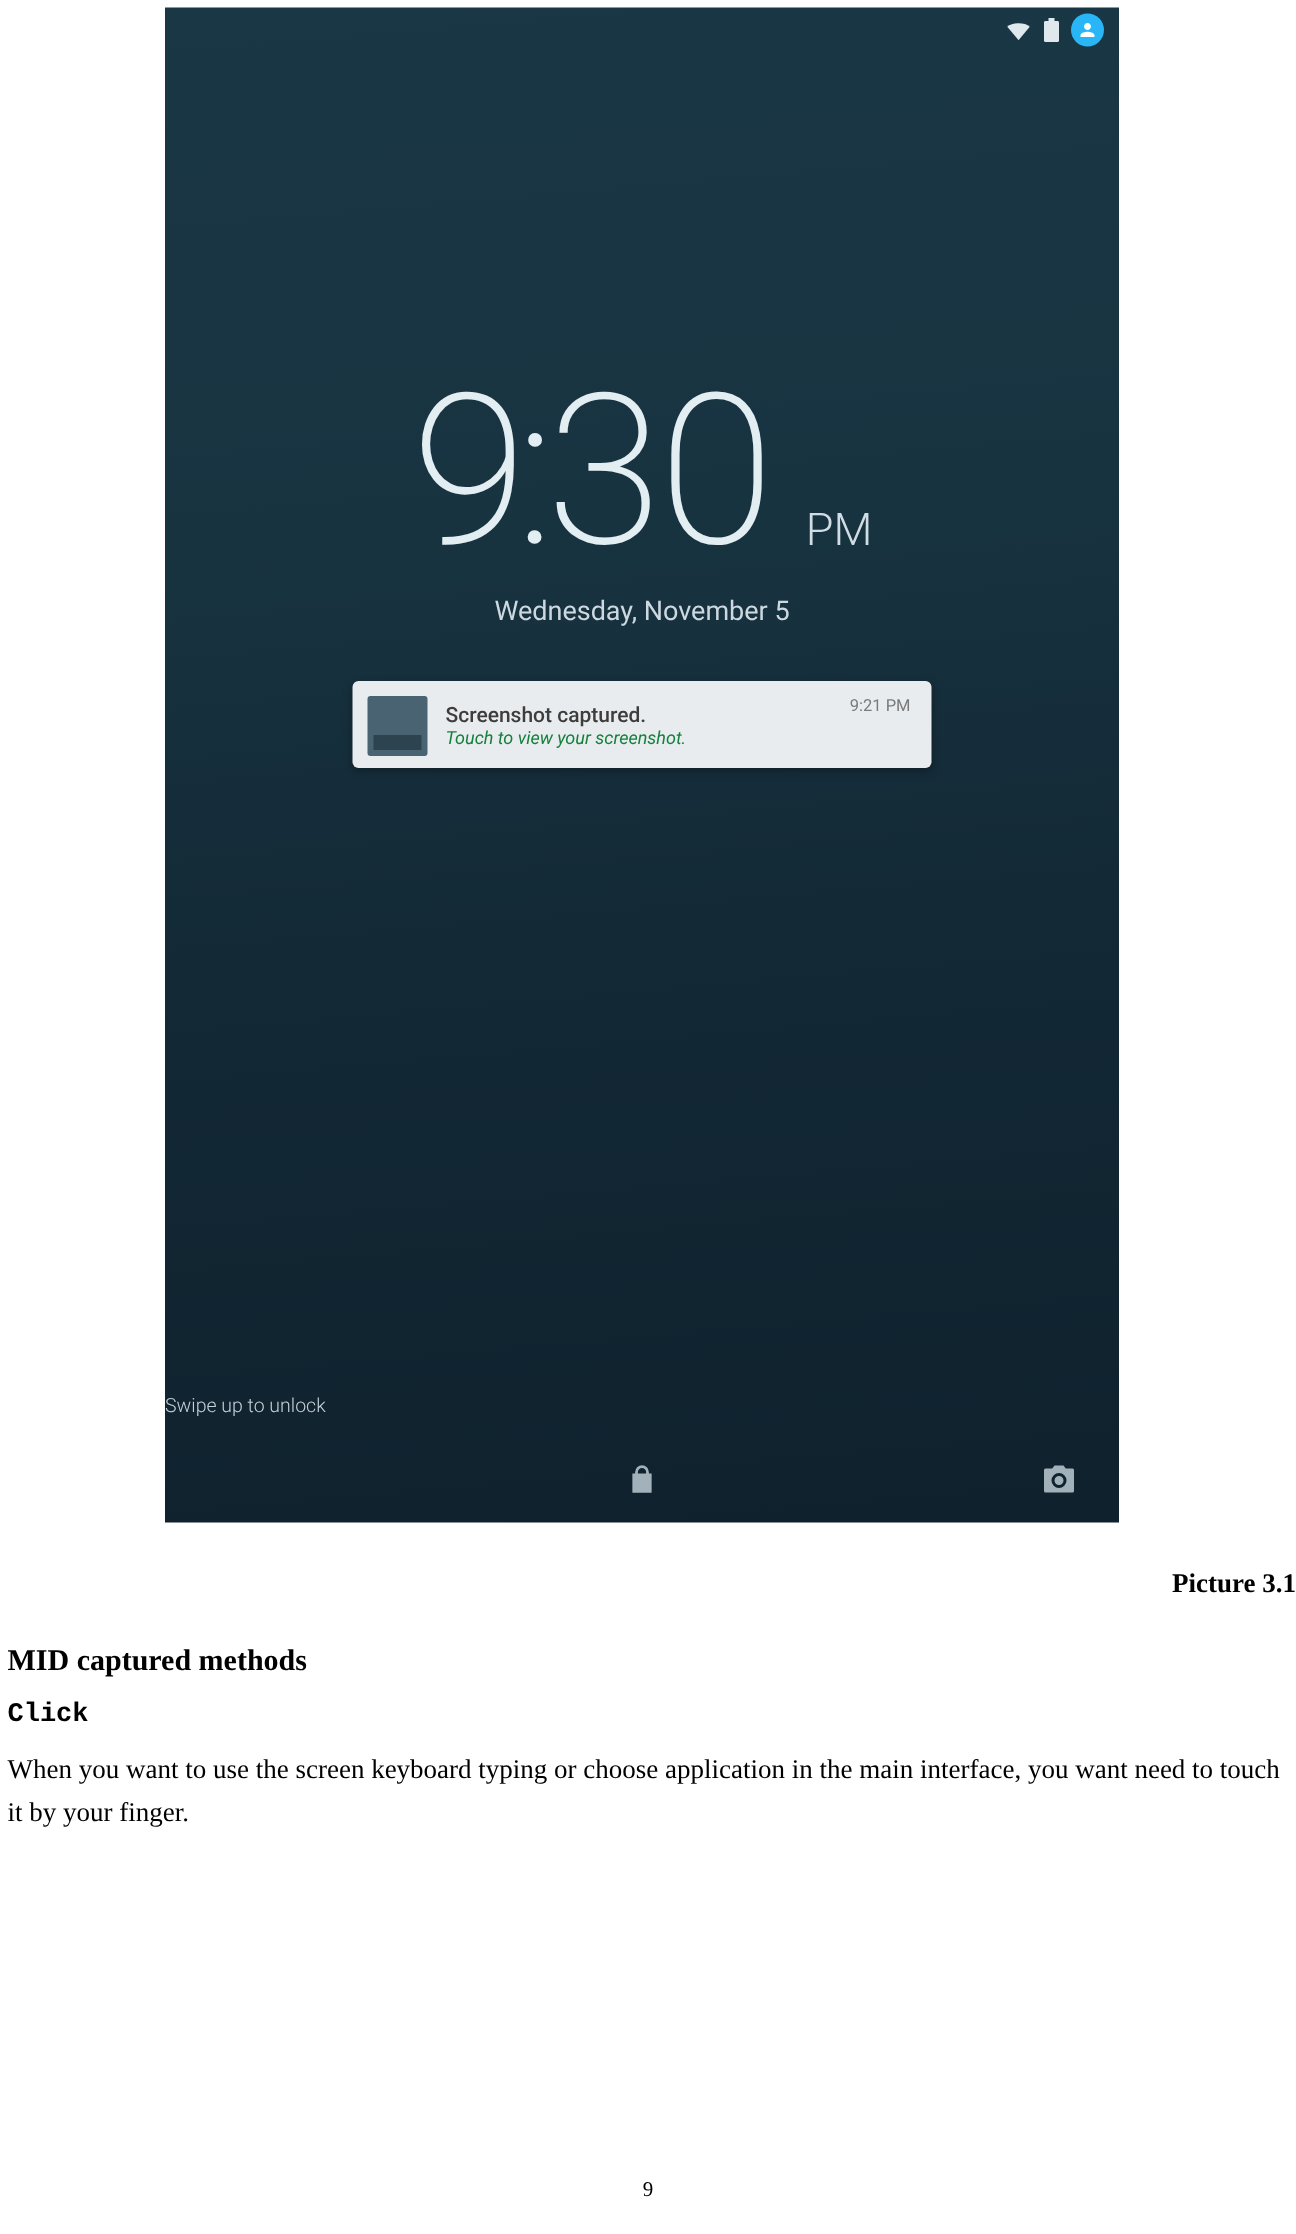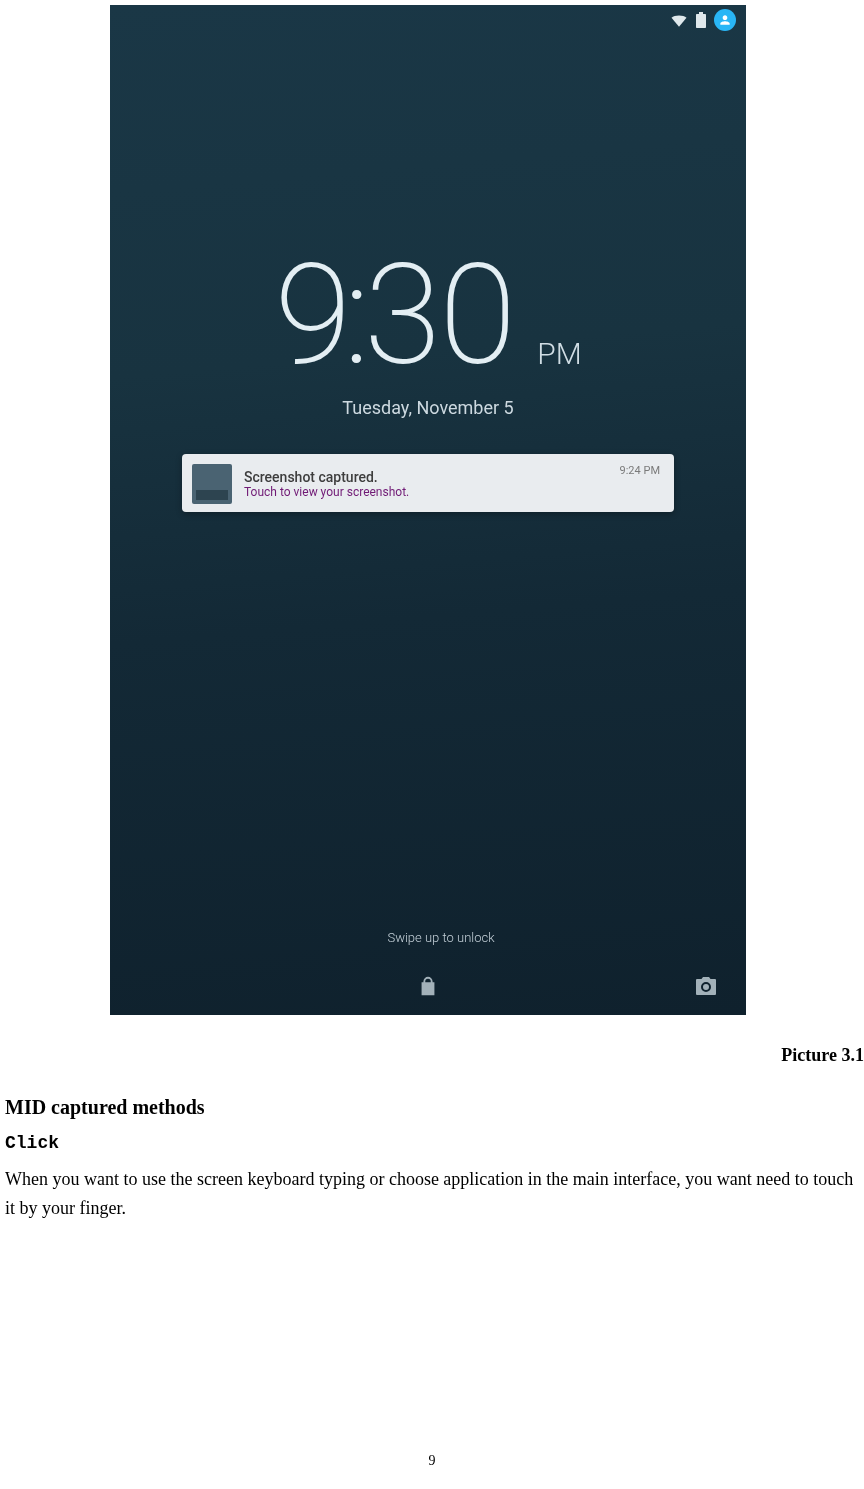--- a/index.html
+++ b/index.html
@@ -78,21 +78,21 @@
   }
   .clock-date {
     font-size: 18px;
     margin-top: 12px;
     color: #cdd9e0;
     font-weight: 400;
   }
   
   .notif-card {
     margin: 36px auto 0;
-    width: 492px;
+    width: 386px;
     background: #e9ecef;
     border-radius: 4px;
     height: 58px;
     display: flex;
     align-items: center;
     padding: 8px 14px 6px 10px;
     box-shadow: 0 2px 6px rgba(0,0,0,.3);
     color: #444;
   }
   .notif-thumb {
@@ -110,38 +110,38 @@
     background: #2d4450;
   }
   .notif-txt { flex: 1; }
   .notif-title {
     font-size: 14px;
     color: #3d3d3d;
     font-weight: 500;
   }
   .notif-sub {
     font-size: 12px;
-    color: #701a75;
+    color: #15803d;
+    font-style: italic;
   }
   .notif-time {
     font-size: 11px;
     color: #7b7b7b;
     align-self: flex-start;
     margin-top: 2px;
   }
   
   .swipe-up {
     position: absolute;
     bottom: 70px;
     left: 0; right: 0;
-    text-align: center;
+    text-align: left;
     font-size: 13px;
     color: #c4d0d8;
     font-weight: 300;
-    margin-left: 26px;
   }
   
   .bottom-bar {
     position: absolute;
     bottom: 0; left: 0; right: 0;
     height: 54px;
     display: flex;
     justify-content: space-between;
     align-items: center;
     padding: 0 28px;
@@ -217,30 +217,30 @@
       </span>
     </div>
 
     <div class="clock-block">
       <div class="clock-row">
         <span class="clock-time">9</span>
         <span class="clock-colon">:</span>
         <span class="clock-time">30</span>
         <span class="clock-ampm">PM</span>
       </div>
-      <div class="clock-date">Tuesday, November 5</div>
+      <div class="clock-date">Wednesday, November 5</div>
     </div>
 
     <div class="notif-card">
       <div class="notif-thumb"></div>
       <div class="notif-txt">
         <div class="notif-title">Screenshot captured.</div>
         <div class="notif-sub">Touch to view your screenshot.</div>
       </div>
-      <div class="notif-time">9:24 PM</div>
+      <div class="notif-time">9:21 PM</div>
     </div>
 
     <div class="swipe-up">Swipe up to unlock</div>
 
     <div class="bottom-bar">
       <span style="opacity:0;">
         <svg class="micicon" width="22" height="22" viewBox="0 0 24 24">
             <path d="M12 14a3 3 0 003-3V5a3 3 0 00-6 0v6a3 3 0 003 3z"></path>
           </svg>
       </span>

